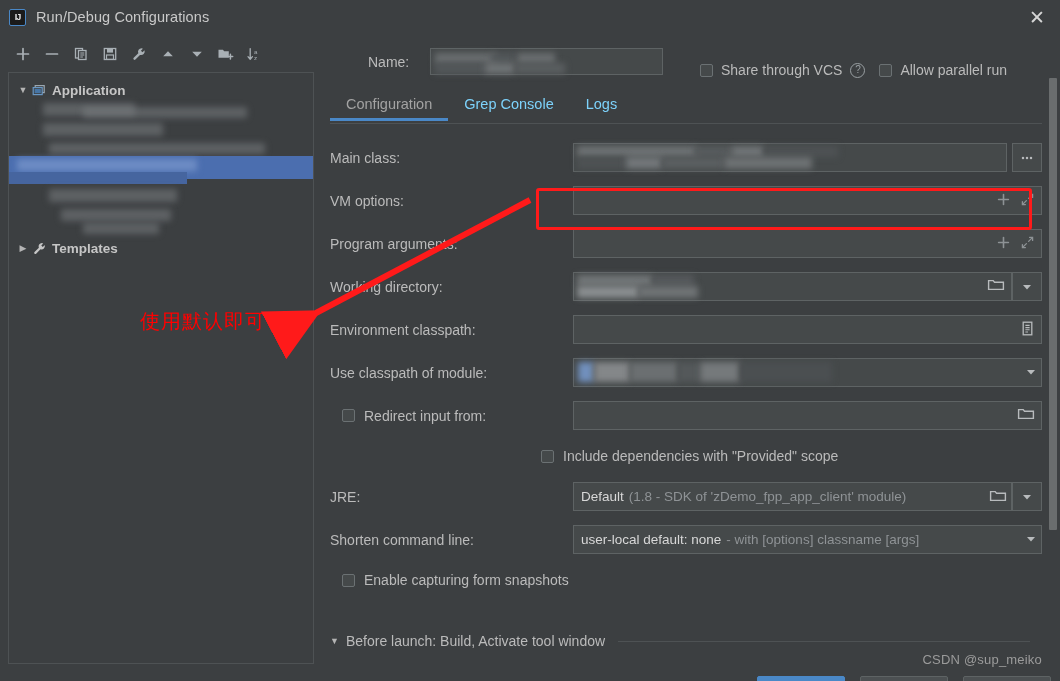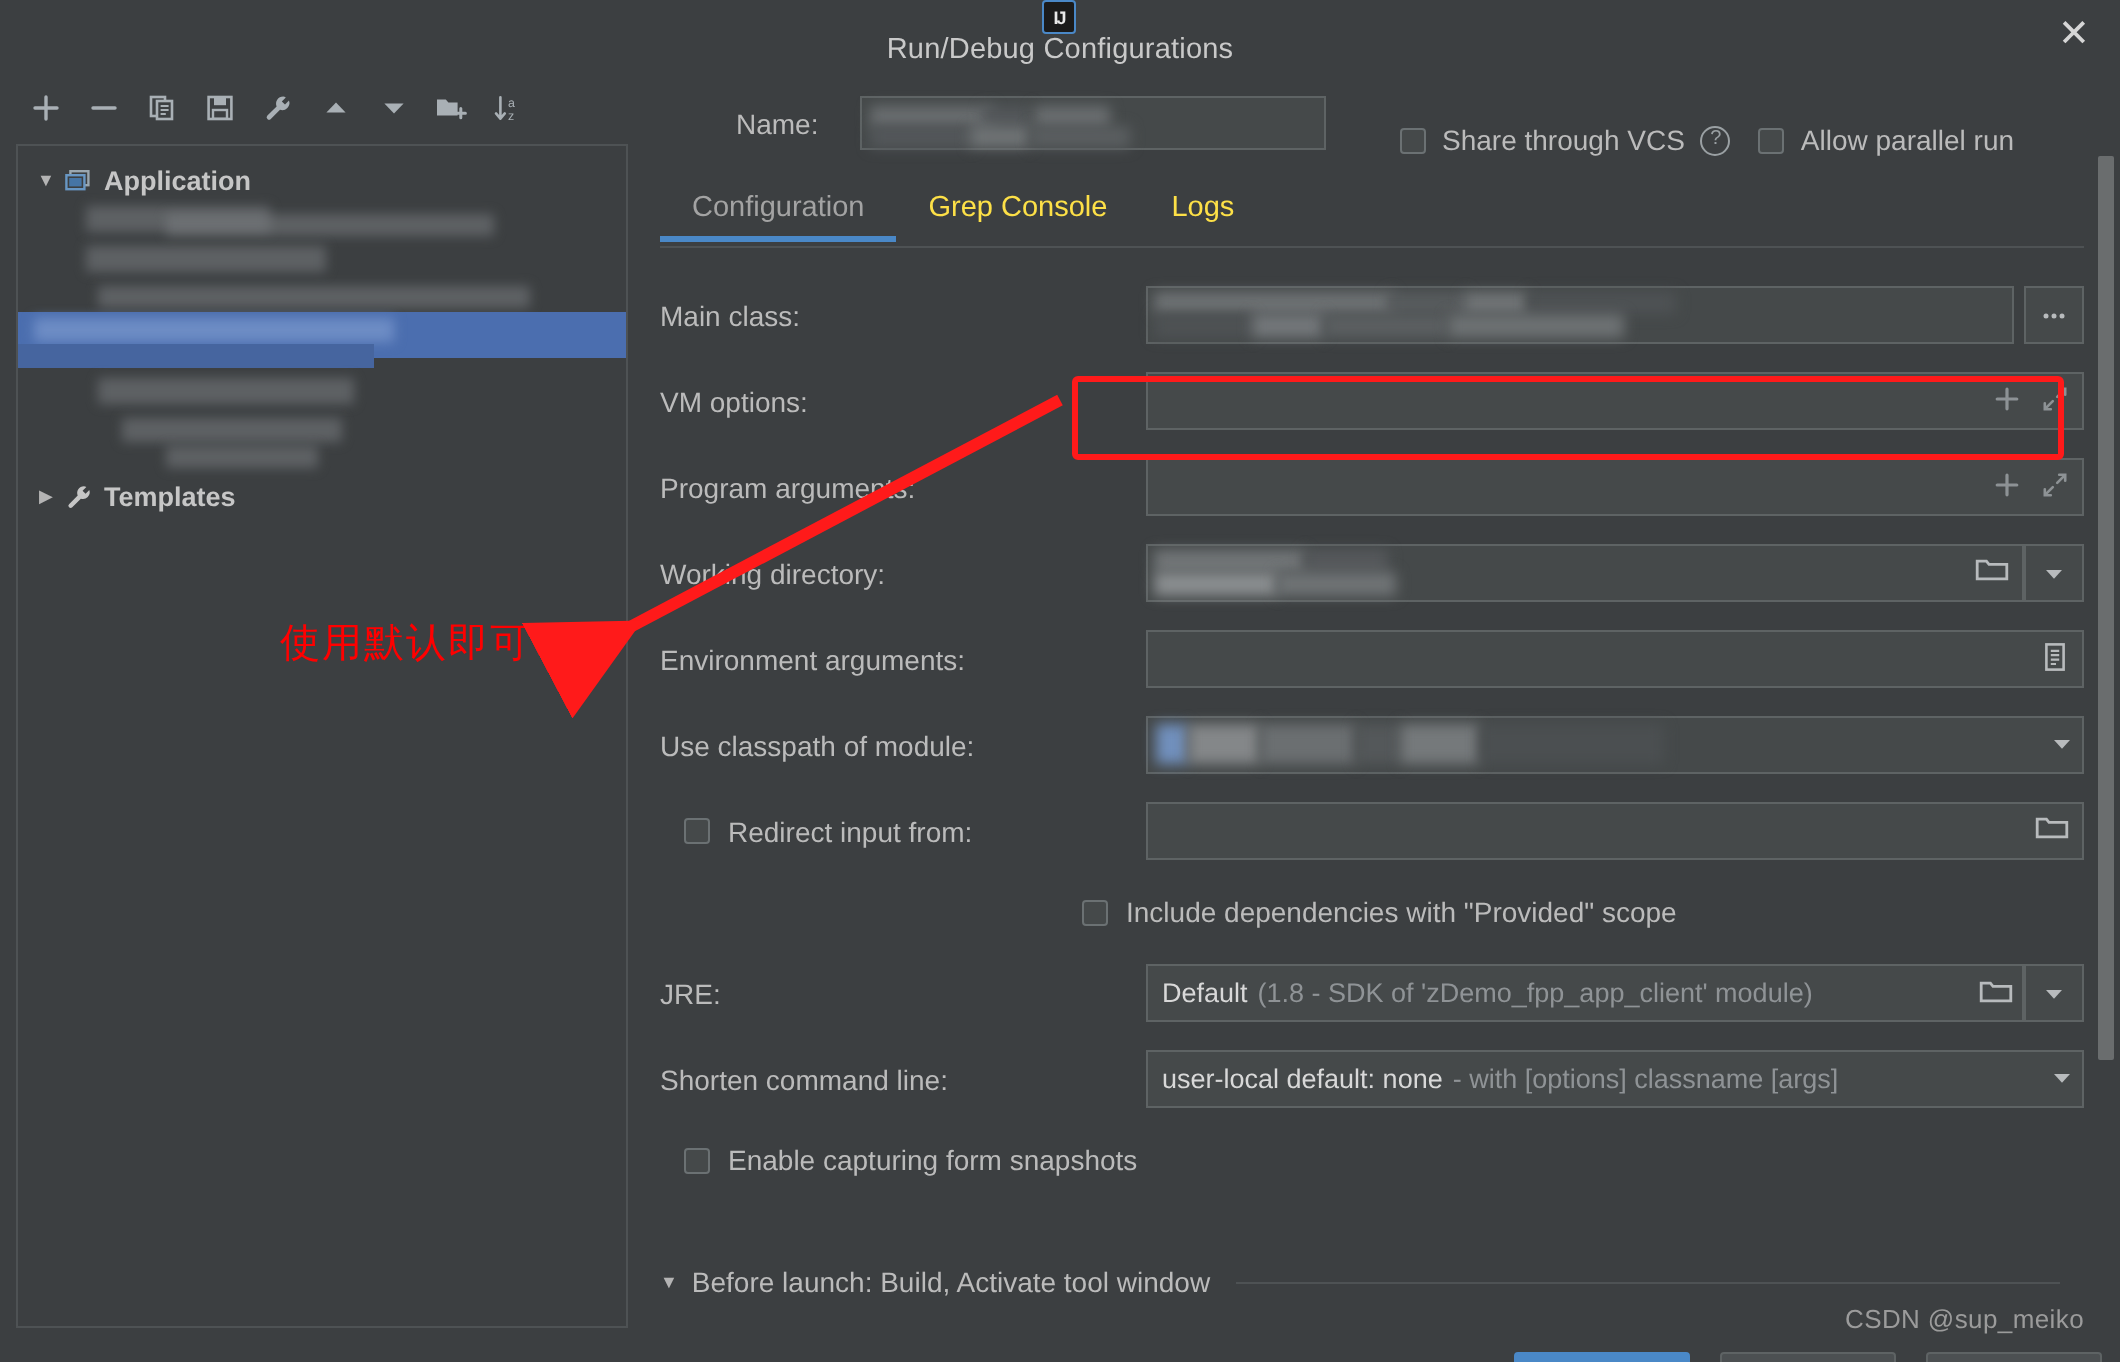--- a/index.html
+++ b/index.html
@@ -10,21 +10,21 @@
     background: #3c3f41;
     font-family: "Liberation Sans", sans-serif;
     color: #bbbbbb;
     -webkit-font-smoothing: antialiased;
   }
   .dialog { position: relative; width: 1060px; height: 681px; background: #3c3f41; }
 
   
   .titlebar {
     position: absolute; left: 0; top: 0; width: 1060px; height: 34px;
-    background: #3c3f41; display: flex; align-items: center; flex-direction: column;
+    background: #3c3f41; display: flex; align-items: center;
   }
   .app-icon {
     width: 17px; height: 17px; margin-left: 9px; margin-right: 10px;
     background: #1b1b1b; border: 1px solid #4a88c7; border-radius: 2px;
     display: flex; align-items: center; justify-content: center;
     font-size: 9px; font-weight: bold; color: #e8e8e8; letter-spacing: -1px;
     font-family: "Liberation Sans", sans-serif;
   }
   .title-text { font-size: 14.5px; color: #c9c9c9; letter-spacing: .1px; }
   .close-btn {
@@ -93,21 +93,21 @@
   }
   .vcs-label { font-size: 14px; color: #bbbbbb; white-space: nowrap; }
   .help-icon {
     width: 15px; height: 15px; border: 1.3px solid #9aa0a3; border-radius: 50%;
     display: flex; align-items: center; justify-content: center;
     font-size: 10px; color: #9aa0a3; line-height: 1;
   }
 
   
   .tabs { position: absolute; left: 0px; top: 56px; width: 712px; height: 30px; display: flex; align-items: flex-start; }
-  .tab { position: relative; padding: 2px 16px 9px 16px; font-size: 14.5px; color: #fde047; }
+  .tab { position: relative; padding: 2px 16px 9px 16px; font-size: 14.5px; color: #7dd3fc; }
   .tab.active { color: #a3a3a3; }
   .tab.active::after {
     content: ""; position: absolute; left: 0; right: 0; bottom: 0; height: 3px; background: #4a88c7;
   }
   .tab-underline { position: absolute; left: 0; top: 85px; width: 712px; height: 1px; background: #4e5254; }
 
   
   .form { position: absolute; left: 0; top: 98px; width: 712px; }
   .frow { position: relative; height: 43px; display: flex; align-items: center; gap: 32px; }
   .flabel { width: 211px; font-size: 14px; color: #bbbbbb; flex: none; }
@@ -399,21 +399,21 @@
           </div>
           <div class="sq-btn sep">
             <svg width="12" height="12" viewBox="0 0 12 12">
                 <path d="M2 4l4 4.4L10 4z" fill="#b8bbbd"></path>
               </svg>
           </div>
         </div>
       </div>
 
       <div class="frow">
-        <div class="flabel">Environment arguments:</div>
+        <div class="flabel">Environment classpath:</div>
         <div class="fctl">
           <div class="input grow">
             <span class="inner-ic">
               <span>
                 <svg width="15" height="17" viewBox="0 0 15 17">
                   <rect x="3.2" y="2.2" width="8.6" height="12.6" fill="none" stroke="#b8bbbd" stroke-width="1.3"></rect>
                   <path d="M5.4 5.4h4.2M5.4 7.6h4.2M5.4 9.8h4.2M5.4 12h2.6" stroke="#b8bbbd" stroke-width="1.1"></path>
                 </svg>
               </span>
             </span>

